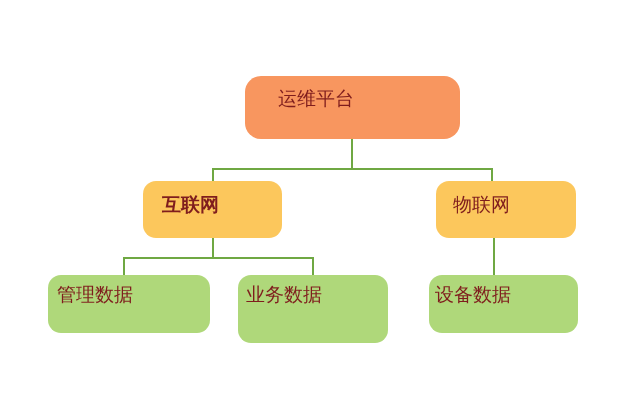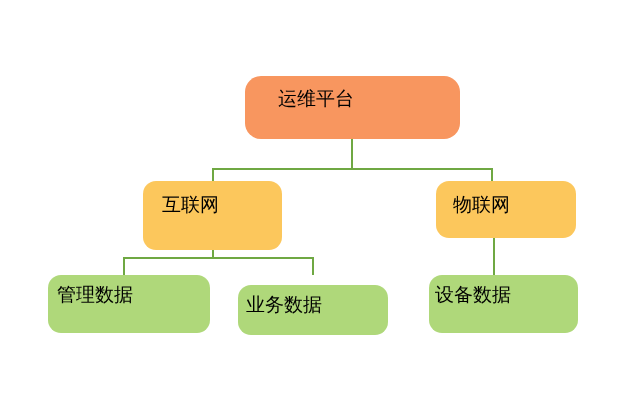--- a/index.html
+++ b/index.html
@@ -11,41 +11,42 @@
     position: relative;
     width: 626px;
     height: 414px;
     background: #ffffff;
     overflow: hidden;
     font-family: "Liberation Sans", "DejaVu Sans", sans-serif;
   }
   .node {
     position: absolute;
     box-sizing: border-box;
-    color: #000000;
+    color: #7f1d1d;
     font-size: 19px;
     line-height: 1;
   }
   .node .label {
     position: absolute;
     white-space: nowrap;
   }
   .node-root {
     left: 245px; top: 76px;
     width: 215px; height: 63px;
     background: #F8965F;
     border-radius: 16px;
   }
   .node-root .label { left: 33px; top: 13px; }
 
   .node-inet {
     left: 143px; top: 181px;
-    width: 139px; height: 69px;
+    width: 139px; height: 57px;
     background: #FCC75C;
     border-radius: 13px;
+    font-weight: bold;
   }
   .node-inet .label { left: 19px; top: 14px; }
 
   .node-iot {
     left: 428px; top: 181px;
     width: 140px; height: 57px;
     background: #FCC75C;
     border-radius: 13px;
     margin-left: 8px;
   }
@@ -53,22 +54,22 @@
 
   .node-mgmt {
     left: 48px; top: 275px;
     width: 162px; height: 58px;
     background: #AFD87A;
     border-radius: 13px;
   }
   .node-mgmt .label { left: 9px; top: 10px; }
 
   .node-biz {
-    left: 238px; top: 285px;
-    width: 150px; height: 50px;
+    left: 238px; top: 275px;
+    width: 150px; height: 68px;
     background: #AFD87A;
     border-radius: 13px;
   }
   .node-biz .label { left: 8px; top: 10px; }
 
   .node-dev {
     left: 429px; top: 275px;
     width: 149px; height: 58px;
     background: #AFD87A;
     border-radius: 13px;

